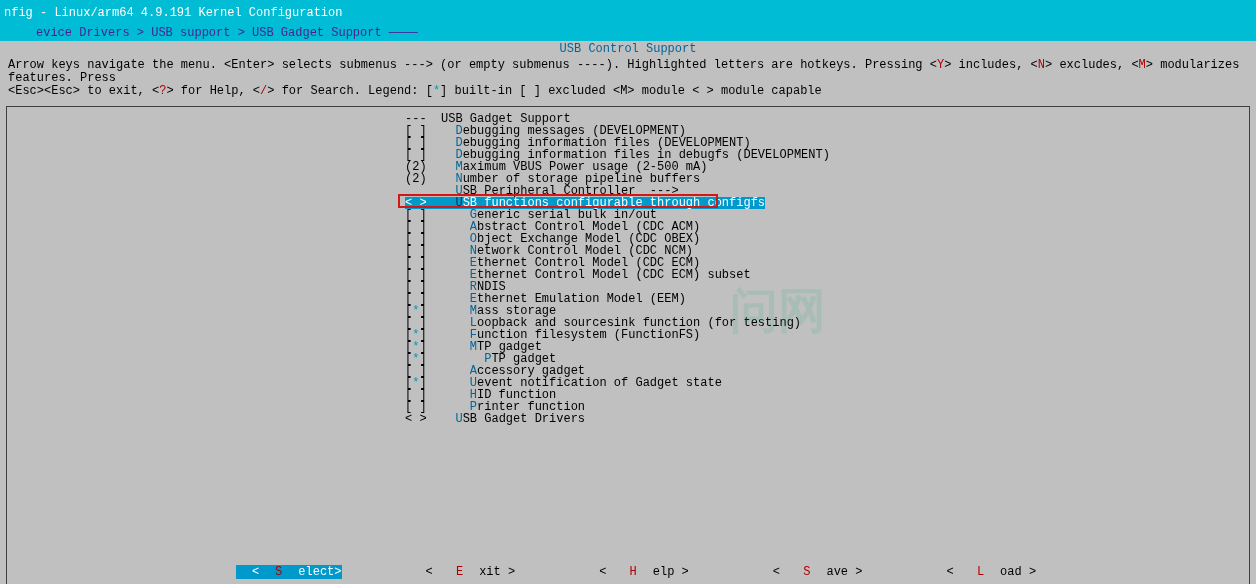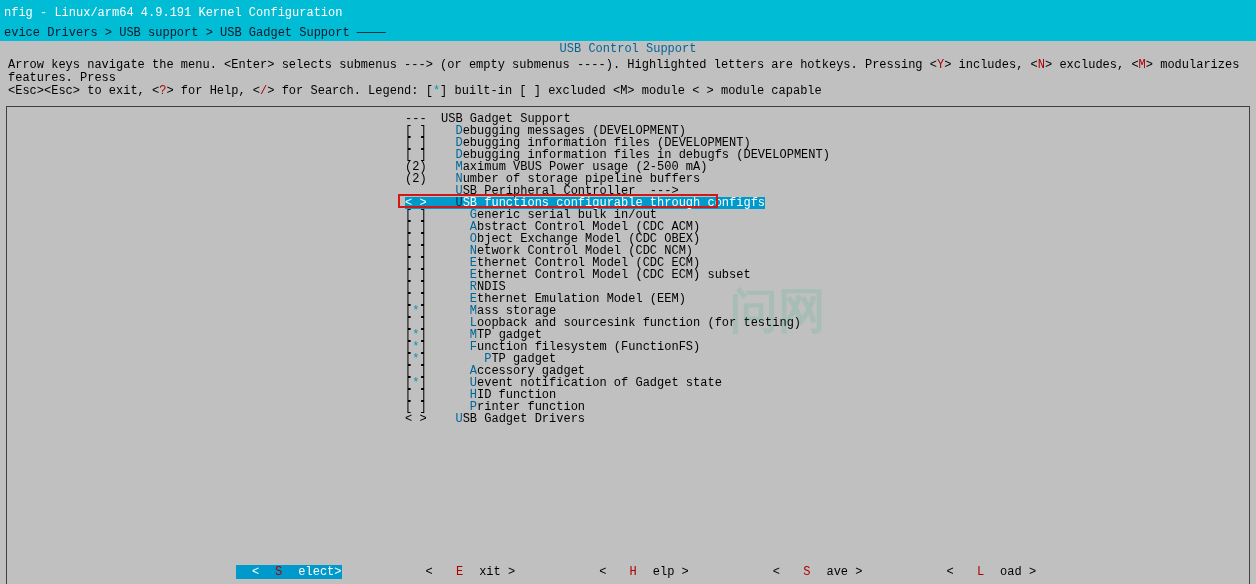--- a/index.html
+++ b/index.html
@@ -13,23 +13,24 @@
     line-height: 1.1;
   }
   .title-bar {
     background: #00bcd4;
     color: #fff;
     padding: 7px 4px;
     font-size: 12px;
   }
   .breadcrumb-bar {
     background: #00bcd4;
-    color: #0f172a;
+    color: #4c1d95;
     padding: 0 4px 1px 4px;
     font-size: 12px;
+    margin-left: 32px;
   }
   .main-area {
     background: #c0c0c0;
     margin: 0;
     height: calc(100% - 28px);
     position: relative;
   }
   .section-title {
     text-align: center;
     color: #006699;
@@ -129,22 +130,22 @@
         <div class="menu-row">[ ]      <span class="hk">G</span>eneric serial bulk in/out</div>
         <div class="menu-row">[ ]      <span class="hk">A</span>bstract Control Model (CDC ACM)</div>
         <div class="menu-row">[ ]      <span class="hk">O</span>bject Exchange Model (CDC OBEX)</div>
         <div class="menu-row">[ ]      <span class="hk">N</span>etwork Control Model (CDC NCM)</div>
         <div class="menu-row">[ ]      <span class="hk">E</span>thernet Control Model (CDC ECM)</div>
         <div class="menu-row">[ ]      <span class="hk">E</span>thernet Control Model (CDC ECM) subset</div>
         <div class="menu-row">[ ]      <span class="hk">R</span>NDIS</div>
         <div class="menu-row">[ ]      <span class="hk">E</span>thernet Emulation Model (EEM)</div>
         <div class="menu-row">[<span class="asterisk-cyan">*</span>]      <span class="hk">M</span>ass storage</div>
         <div class="menu-row">[ ]      <span class="hk">L</span>oopback and sourcesink function (for testing)</div>
+        <div class="menu-row">[<span class="asterisk-cyan">*</span>]      <span class="hk">F</span>unction filesystem (FunctionFS)</div>
         <div class="menu-row">[<span class="asterisk-cyan">*</span>]      <span class="hk">M</span>TP gadget</div>
-        <div class="menu-row">[<span class="asterisk-cyan">*</span>]      <span class="hk">F</span>unction filesystem (FunctionFS)</div>
         <div class="menu-row">[<span class="asterisk-cyan">*</span>]        <span class="hk">P</span>TP gadget</div>
         <div class="menu-row">[ ]      <span class="hk">A</span>ccessory gadget</div>
         <div class="menu-row">[<span class="asterisk-cyan">*</span>]      <span class="hk">U</span>event notification of Gadget state</div>
         <div class="menu-row">[ ]      <span class="hk">H</span>ID function</div>
         <div class="menu-row">[ ]      <span class="hk">P</span>rinter function</div>
         <div class="menu-row">&lt; &gt;    <span class="hk">U</span>SB Gadget Drivers</div>
       </div>
     <div class="red-box" id="red-box" style="top: 87px; left: 391px; width: 320px; height: 14px;"></div>
     <div class="bottom-buttons">
       <span class="btn-sel"><span>&lt;</span><span class="hk">S</span><span>elect&gt;</span></span><span>    </span>

